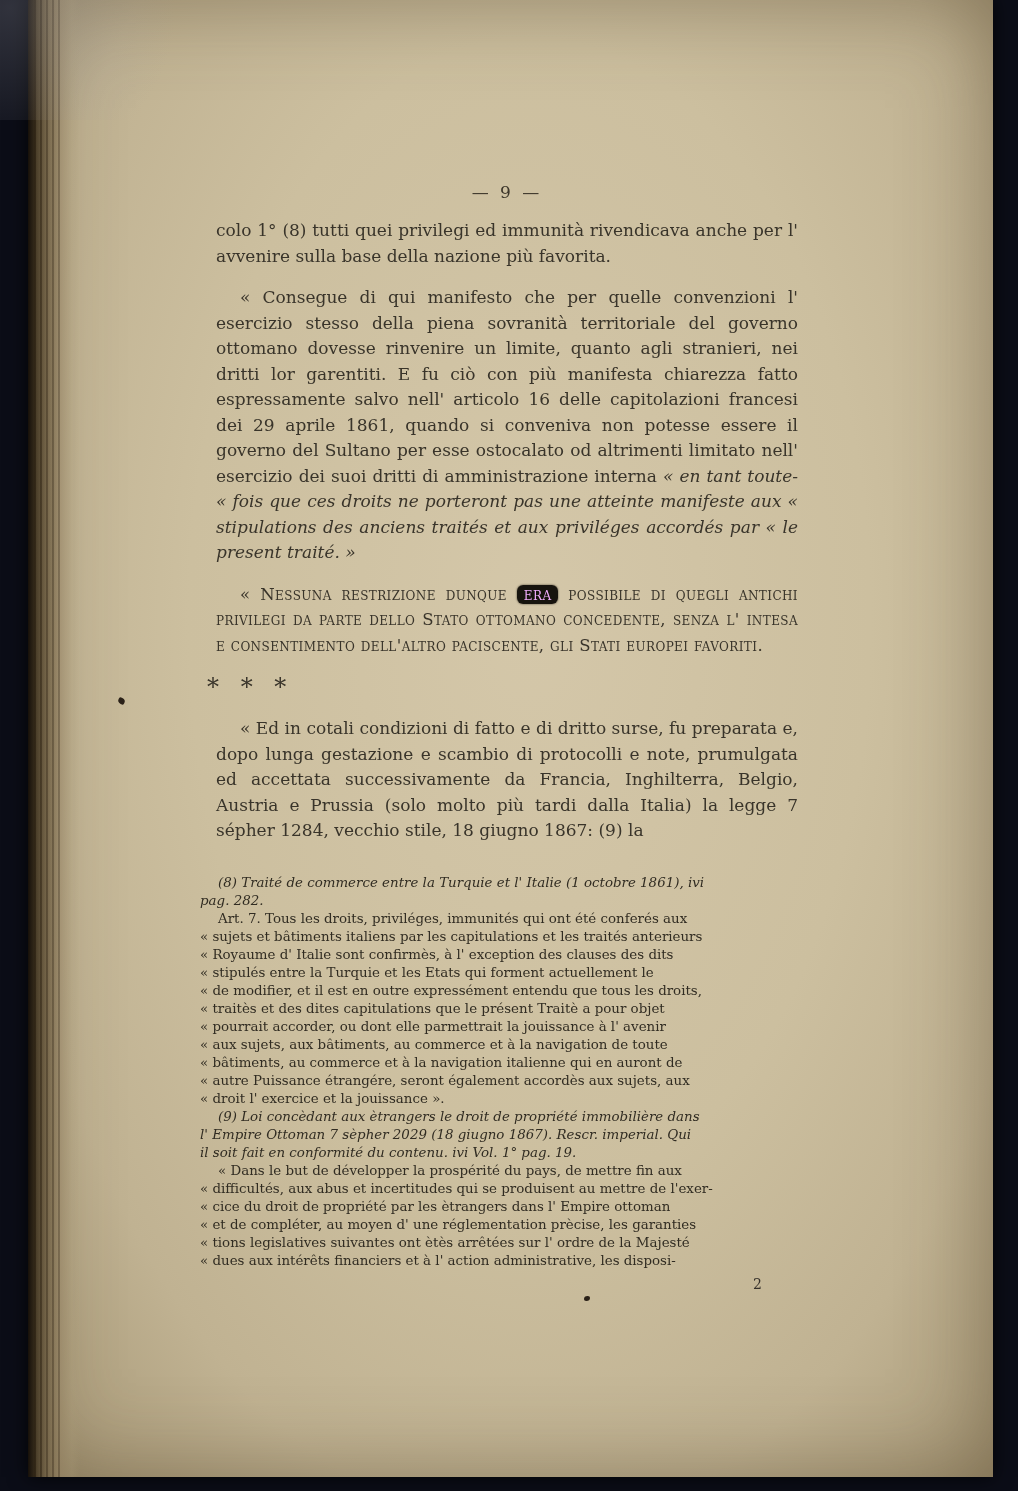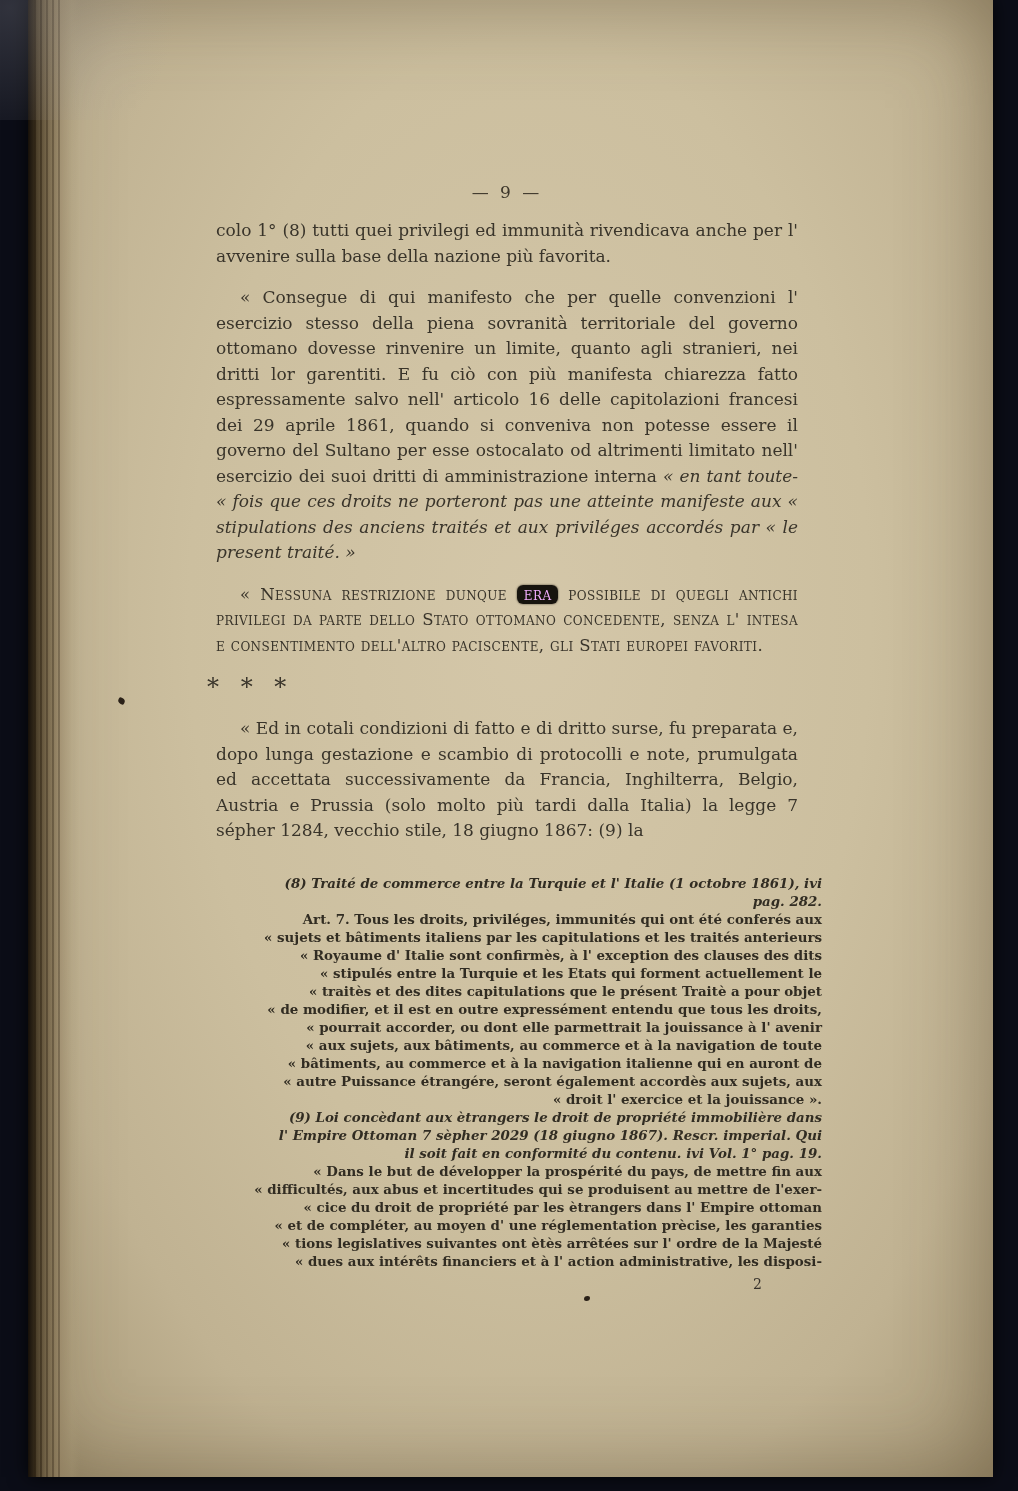--- a/index.html
+++ b/index.html
@@ -54,21 +54,21 @@
     box-shadow:0 0 2px rgba(20,15,8,.8);
   }
   .divider{
     text-align:center;font-size:24px;line-height:26px;
     margin:12px 0 8px;color:#39342a;letter-spacing:7px;text-indent:7px;
   }
   .footnotes{
     margin-top:30px;font-size:13.4px;line-height:18px;
     color:#312c22;width:622px;
   }
-  .fn-line{text-align:right;white-space:normal;font-weight:bold;}
+  .fn-line{text-align:left;white-space:normal;}
   .fn-line.it{font-style:italic;}
   .fn-line.ind{text-indent:18px;}
   .footer-num{
     margin-top:6px;text-align:right;padding-right:52px;
     font-size:14px;color:#35302a;
   }
   .speck{position:absolute;background:#2a2118;border-radius:50%;}
   .speck-1{left:90px;top:698px;width:7px;height:6px;transform:rotate(30deg);border-radius:30% 60%;}
   .speck-2{left:556px;top:1296px;width:6px;height:5px;border-radius:60% 35%;}
 </style>
@@ -100,22 +100,22 @@
     </div>
 
     <div class="footnotes">
       <div class="fn-block">
           <div class="fn-line it ind">(8) Traité de commerce entre la Turquie et l' Italie (1 octobre 1861), ivi</div>
           <div class="fn-line it">pag. 282.</div>
           <div class="fn-line ind">Art. 7. Tous les droits, priviléges, immunités qui ont été conferés aux</div>
           <div class="fn-line">« sujets et bâtiments italiens par les capitulations et les traités anterieurs</div>
           <div class="fn-line">« Royaume d' Italie sont confirmès, à l' exception des clauses des dits</div>
           <div class="fn-line">« stipulés entre la Turquie et les Etats qui forment actuellement le</div>
+          <div class="fn-line">« de modifier, et il est en outre expressément entendu que tous les droits,</div>
           <div class="fn-line">« traitès et des dites capitulations que le présent Traitè a pour objet</div>
-          <div class="fn-line">« de modifier, et il est en outre expressément entendu que tous les droits,</div>
           <div class="fn-line">« pourrait accorder, ou dont elle parmettrait la jouissance à l' avenir</div>
           <div class="fn-line">« aux sujets, aux bâtiments, au commerce et à la navigation de toute</div>
           <div class="fn-line">« bâtiments, au commerce et à la navigation italienne qui en auront de</div>
           <div class="fn-line">« autre Puissance étrangére, seront également accordès aux sujets, aux</div>
           <div class="fn-line">« droit l' exercice et la jouissance ».</div>
         </div>
       <div class="fn-block">
           <div class="fn-line it ind">(9) Loi concèdant aux ètrangers le droit de propriété immobilière dans</div>
           <div class="fn-line it">l' Empire Ottoman 7 sèpher 2029 (18 giugno 1867). Rescr. imperial. Qui</div>
           <div class="fn-line it">il soit fait en conformité du contenu. ivi Vol. 1° pag. 19.</div>

